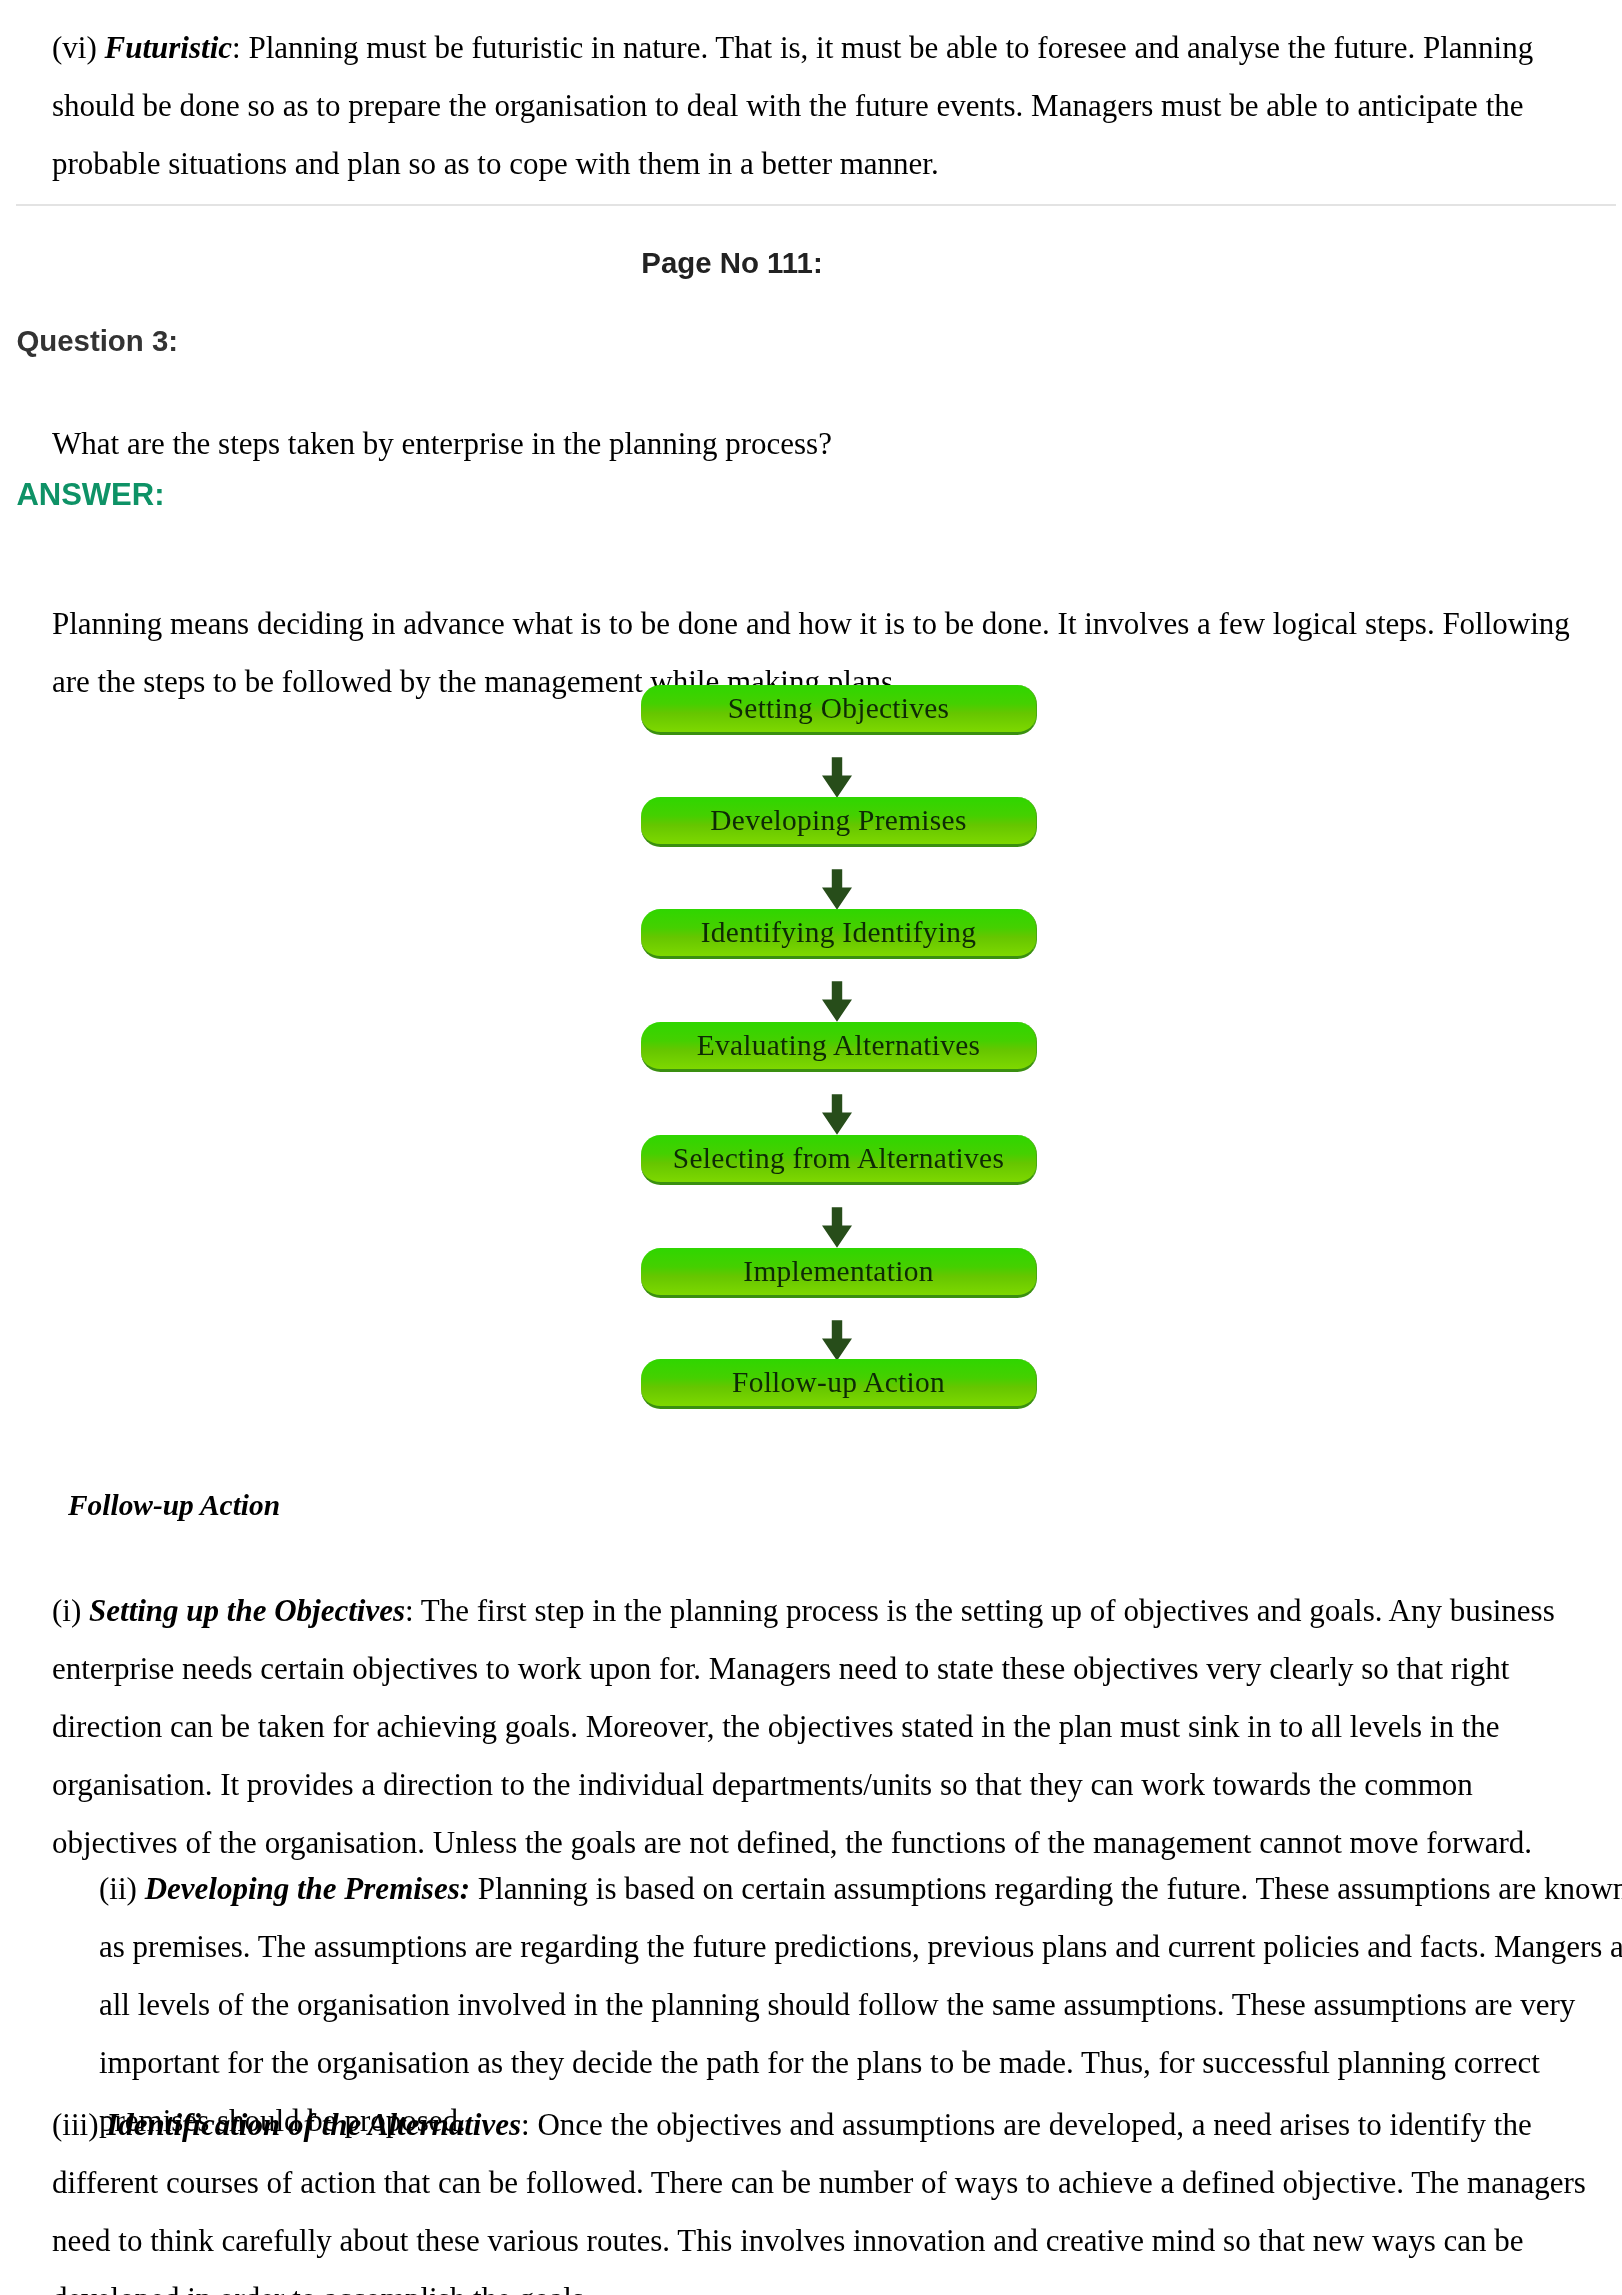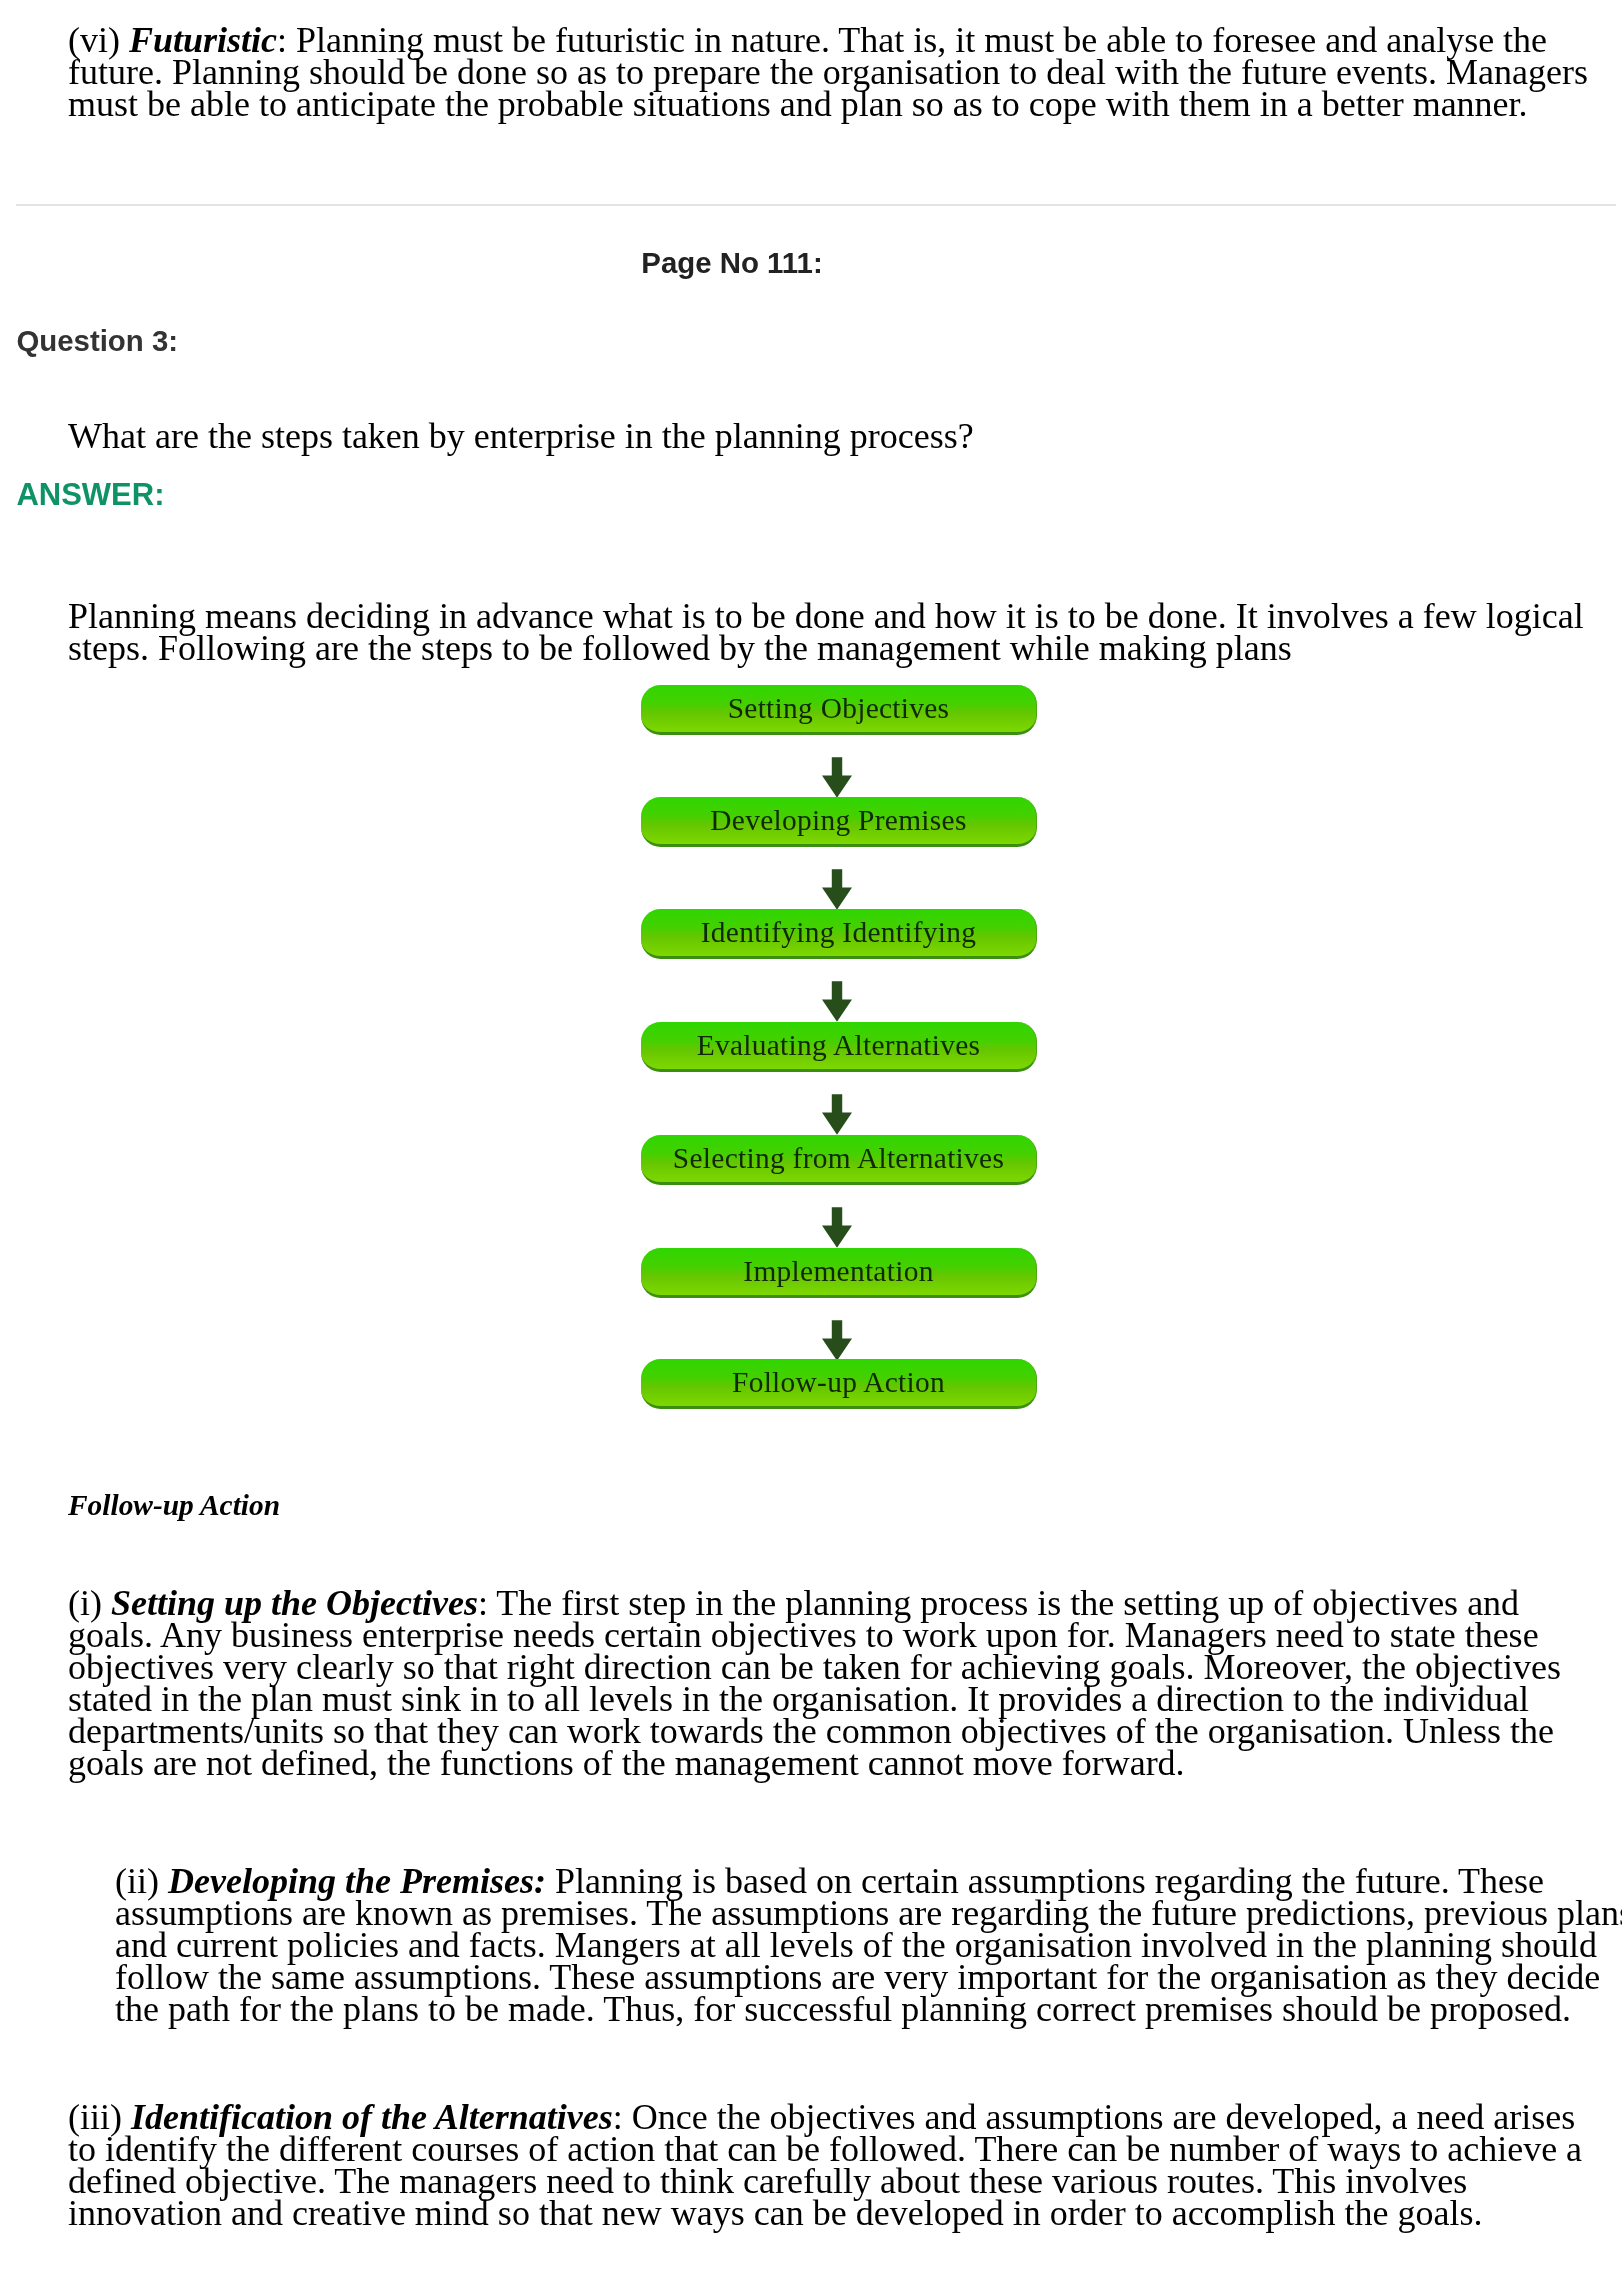--- a/index.html
+++ b/index.html
@@ -1,19 +1,19 @@
 <!DOCTYPE html>
 <html style="font-size:10.5px"><head>
 <meta charset="utf-8">
 <style>
   html, body { margin:0; padding:0; background:#ffffff; }
   body { width:1622px; height:2295px; position:relative; overflow:hidden; }
   .serif { font-family:"Liberation Serif", serif; color:#000; }
   .sans { font-family:"Liberation Sans", sans-serif; }
-  .para { position:absolute; left:68px; width:1538px; font-size:36px; line-height:32px; }
+  .para { position:absolute; left:52px; width:1538px; font-size:31px; line-height:58px; }
   .para b i, .para i b { font-weight:bold; font-style:italic; }
   .divider { position:absolute; left:16.4px; right:6.5px; top:204px; height:2px; background:#e3e3e3; }
   .page-no { position:absolute; left:0; width:1464px; top:246px; text-align:center; font-size:29.4px; font-weight:bold; color:#222; }
   .q-label { position:absolute; left:16.4px; top:324px; font-size:29.4px; font-weight:bold; color:#333; }
   .answer-label { position:absolute; left:16.4px; top:477px; font-size:31px; font-weight:bold; color:#0e9266; }
   .flow { position:absolute; left:641px; top:685px; width:396px; }
   .step { position:absolute; left:0; width:396px; height:50px; border-radius:19.6px;
           background:linear-gradient(to bottom, #2fd600 0%, #45d000 40%, #66c600 60%, #7ed800 100%);
           border-bottom:3.3px solid #3a8f10; border-right:1.3px solid #4aa812; box-sizing:border-box;
           display:flex; align-items:center; justify-content:center;

